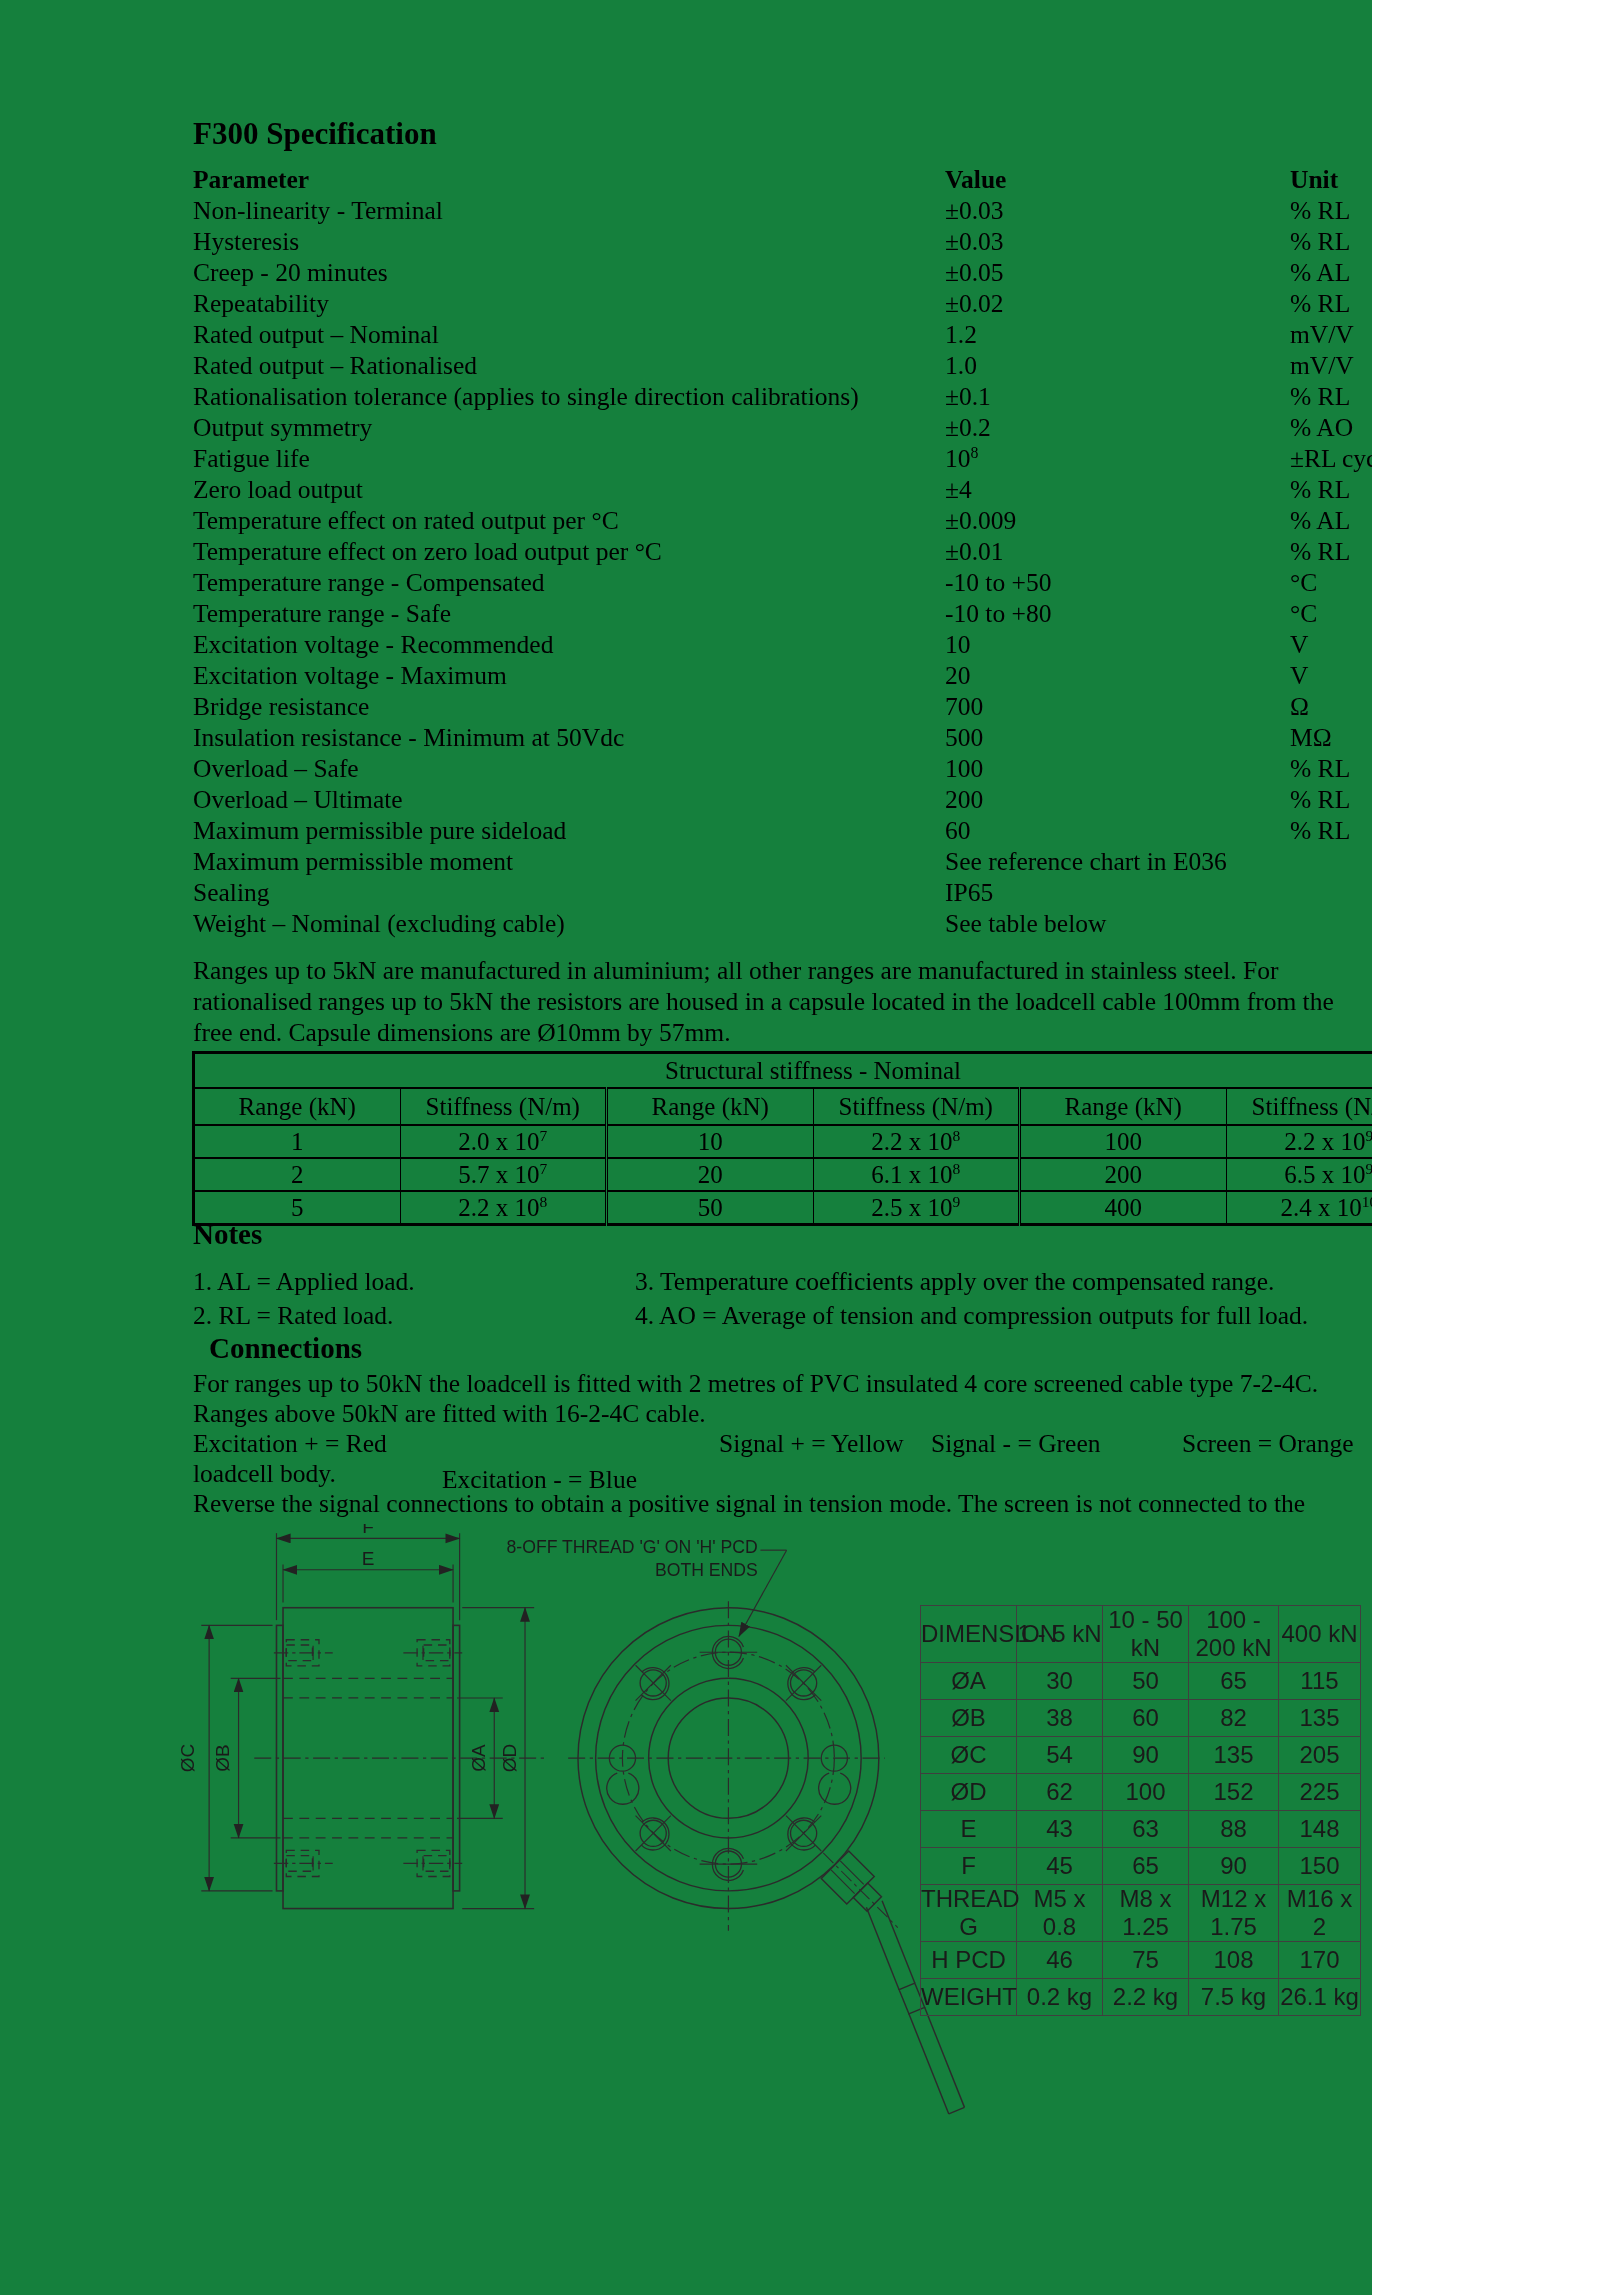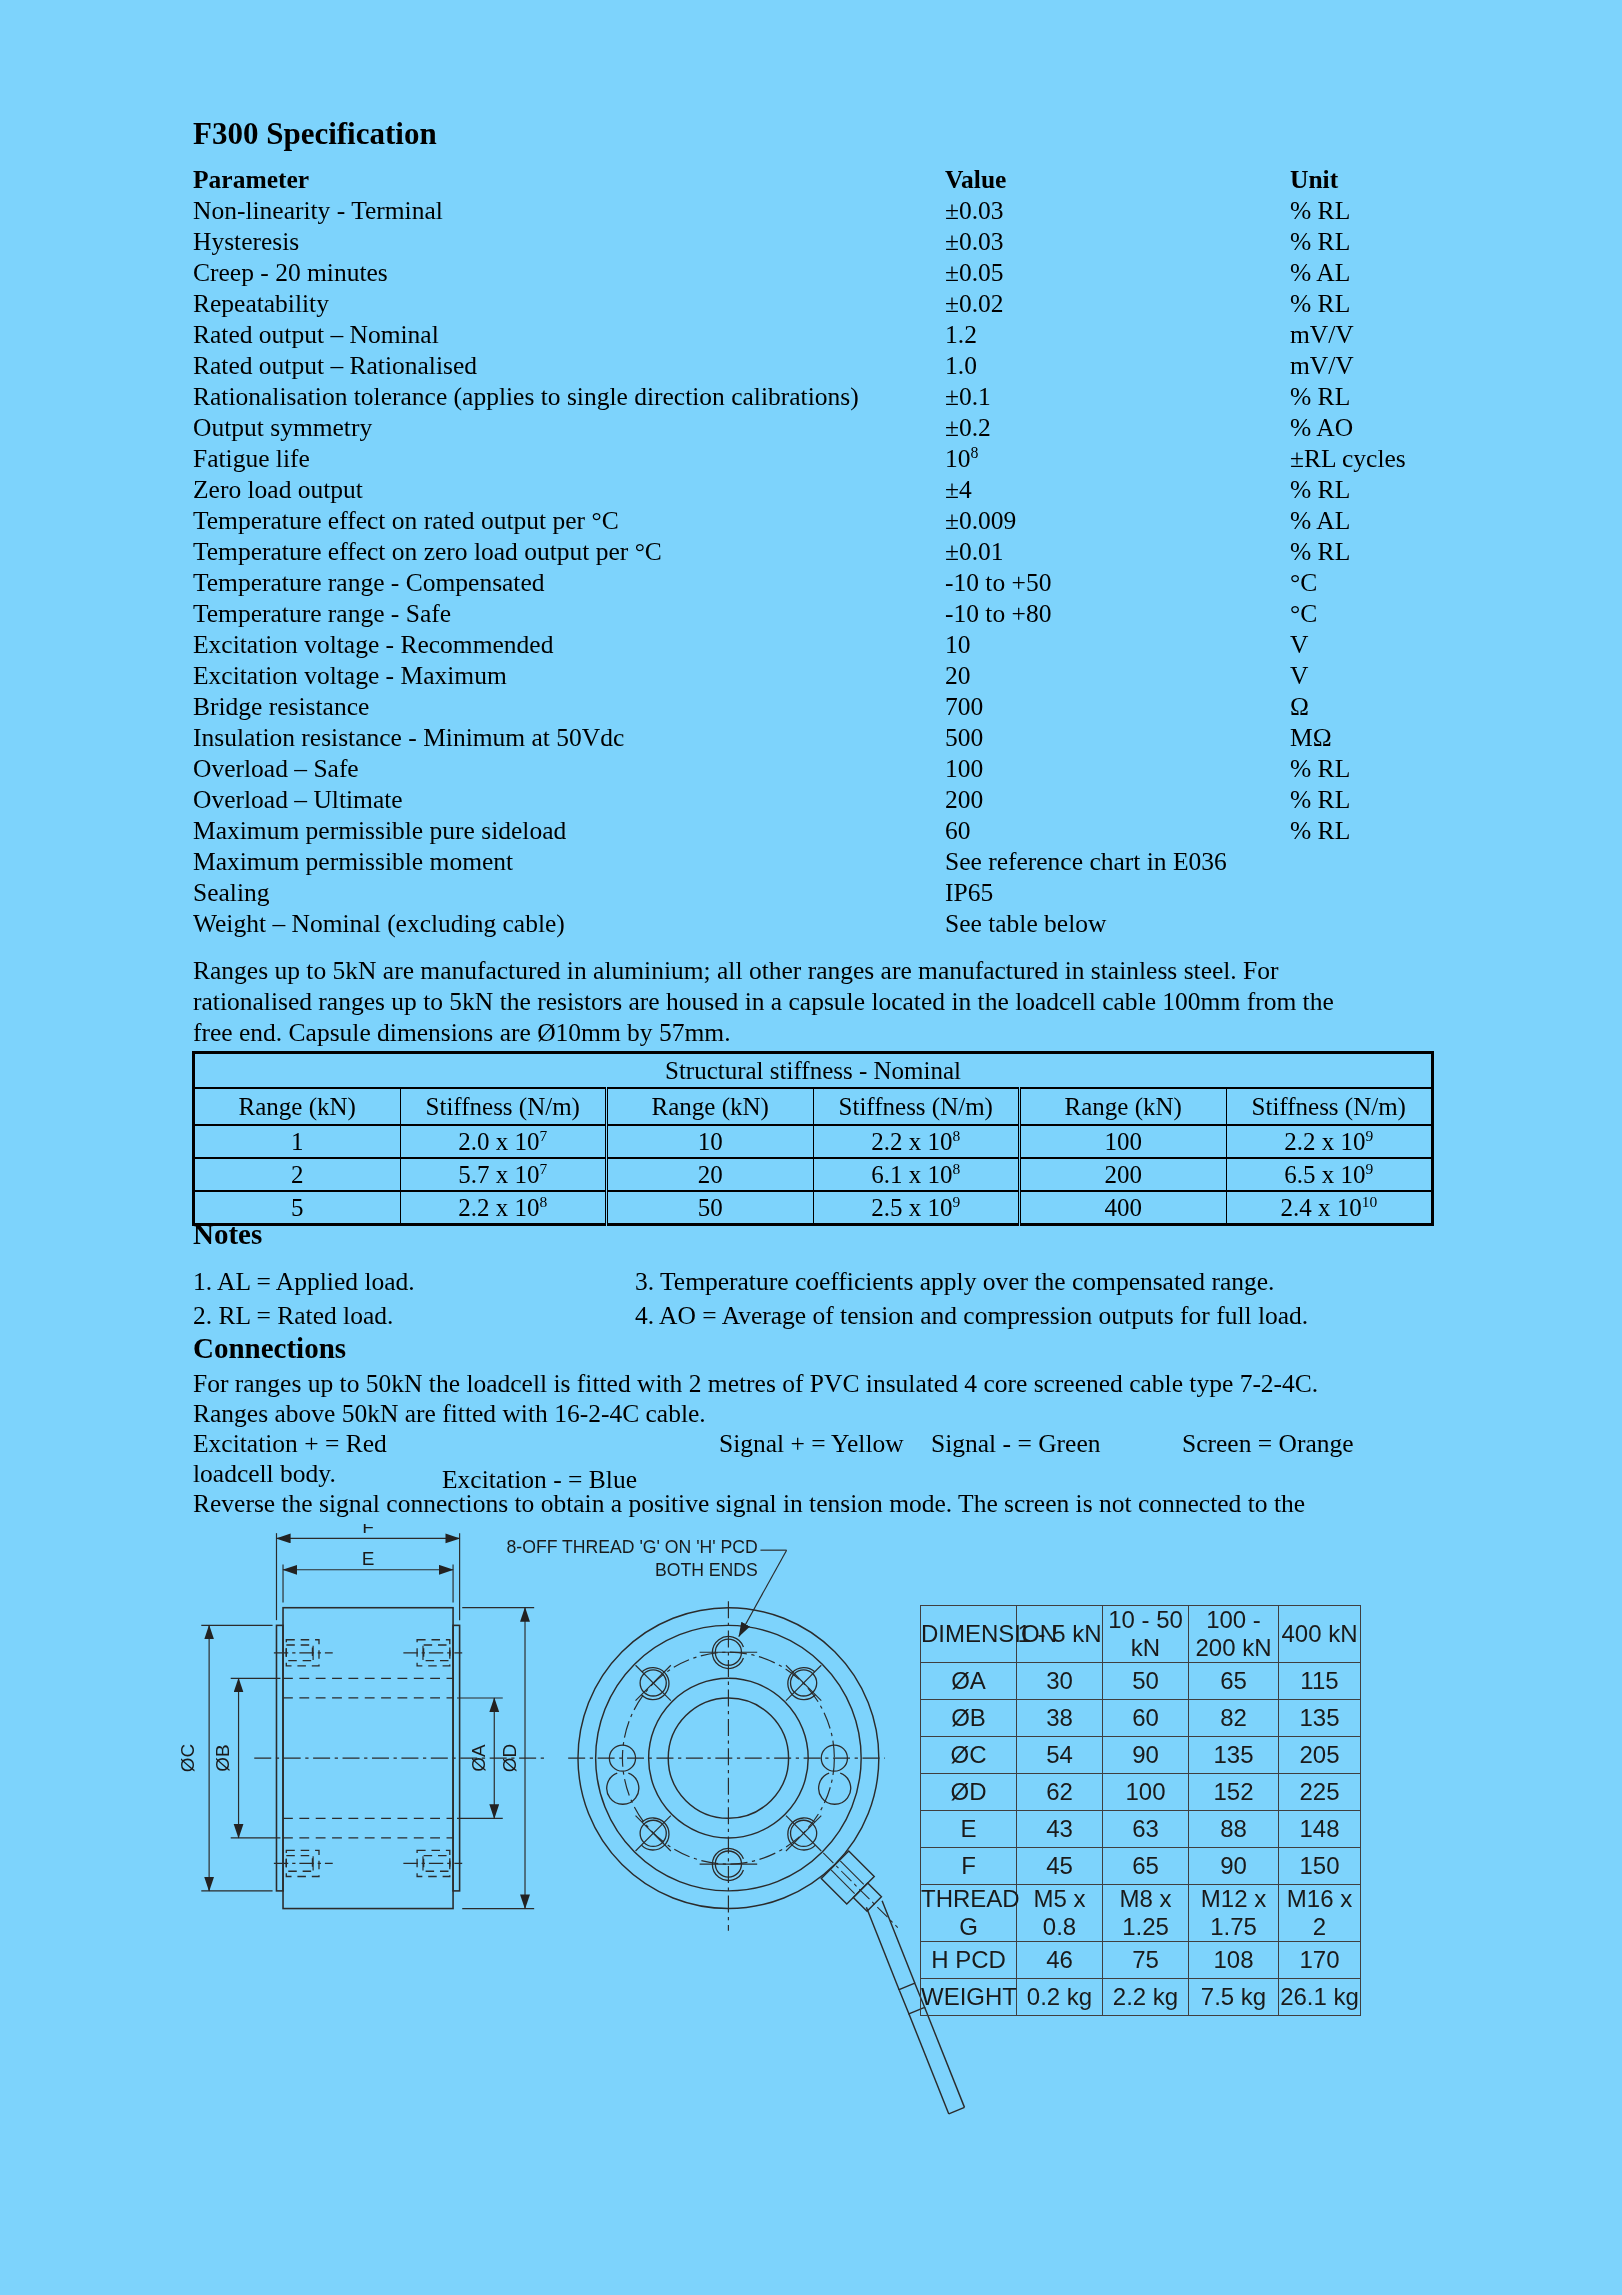--- a/index.html
+++ b/index.html
@@ -1,35 +1,35 @@
 <!DOCTYPE html>
 <html style="font-size:10.5px"><head>
 <meta charset="utf-8">
 <style>
   html,body{margin:0;padding:0;background:#ffffff;}
   .page{
     position:relative;
-    width:1622px;
+    width:1372px;
     height:2295px;
-    background:#7dd3fc;
+    background:#15803d;
     font-family:"Liberation Serif", serif;
     color:#000;
     overflow:hidden;
   }
   
   .title{
     position:absolute; left:193px; top:116px;
     font-size:31px; font-weight:bold; margin:0; letter-spacing:0;
   }
   .h2{
     position:absolute; left:193px;
     font-size:29px; font-weight:bold; margin:0;
   }
   #notes-heading{top:1218px;}
-  #connections-heading{top:1332px;}
+  #connections-heading{top:1332px;margin-left:16px;}
   
   .spec{position:absolute; left:193px; top:164px; width:1243px; font-size:25.5px;}
   .srow{display:flex; height:31px; line-height:31px; white-space:nowrap;}
   .srow .p{width:752px;}
   .srow .v{width:345px;}
   .srow .u{flex:1;}
   .srow.head{font-weight:bold;}
   sup{font-size:0.62em; line-height:0;}
   
   .note{

